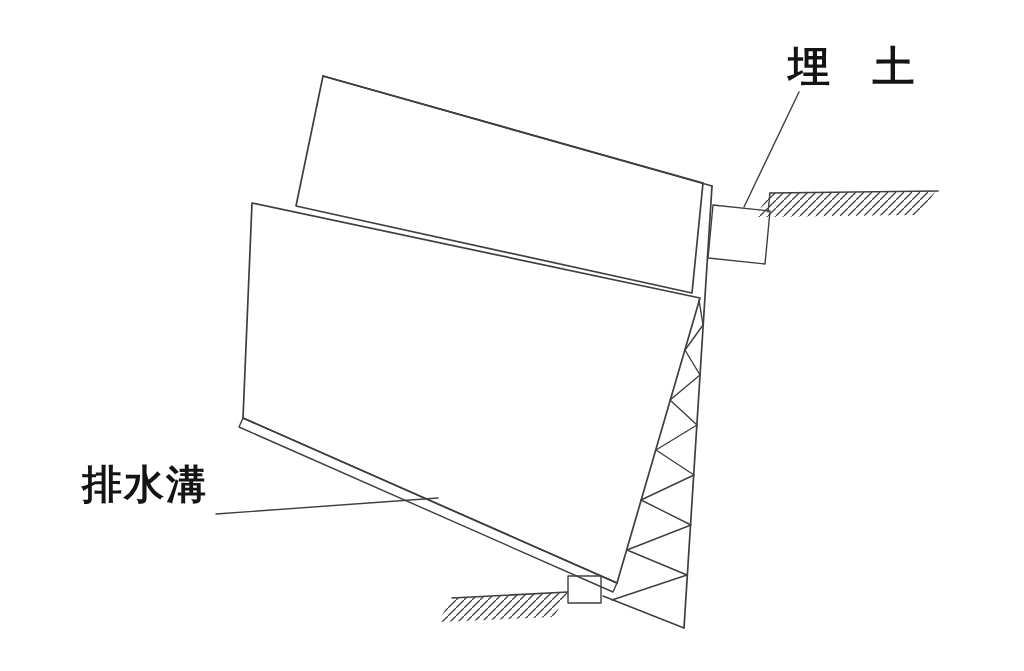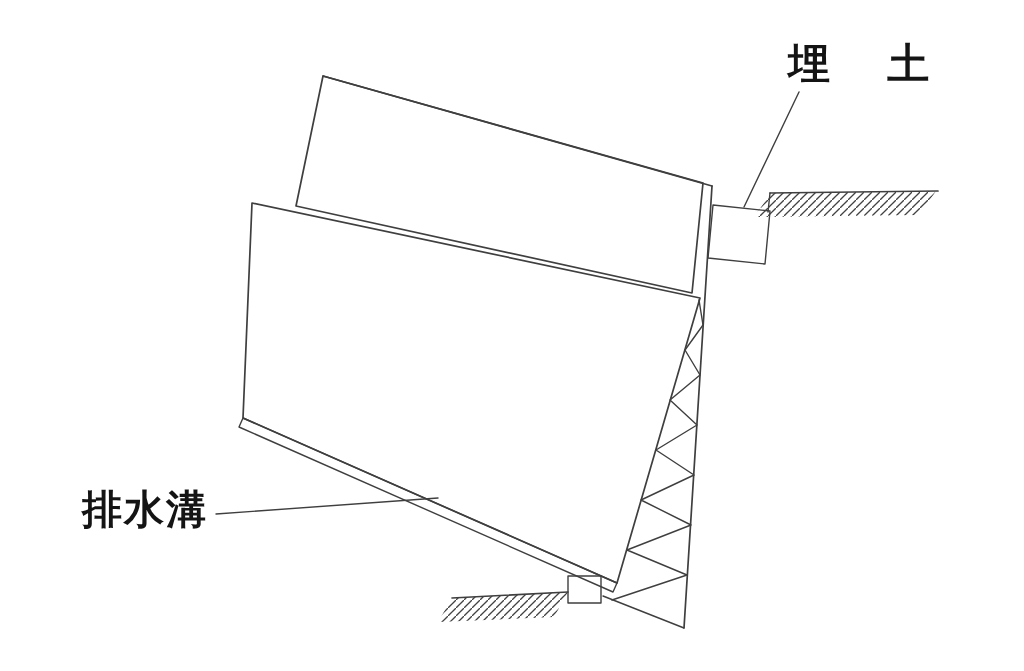--- a/index.html
+++ b/index.html
@@ -1,40 +1,40 @@
 <!DOCTYPE html>
 <html><head>
 <meta charset="utf-8">
 <style>
   html,body{margin:0;padding:0;background:#ffffff;}
   .stage{
     position:relative;
     width:1024px;height:671px;
     background:#ffffff;
     overflow:hidden;
-    font-family:Liberation Mono, monospace;
+    font-family:Liberation Serif, serif;
   }
   .stage svg{position:absolute;left:0;top:0;}
   .ln{stroke:#3f3f3f;stroke-width:1.7;fill:none;stroke-linecap:round;stroke-linejoin:round;}
   .ln-thin{stroke:#3f3f3f;stroke-width:1.4;fill:none;stroke-linecap:round;stroke-linejoin:round;}
   .pl-brick{stroke:#454545;stroke-width:1.4;fill:none;}
   .pl-lat{stroke:#4a4a4a;stroke-width:1.1;fill:none;}
   .pl-fine{stroke:#3f3f3f;stroke-width:0.9;fill:none;}
   .pl-tick{stroke:#4a4a4a;stroke-width:1.1;fill:none;}
   .pl-ground{stroke:#434343;stroke-width:1.3;fill:none;}
   .lbl{
     position:absolute;
     font-weight:700;
     color:#141414;
     white-space:nowrap;
     line-height:1;
     user-select:none;
   }
   .lbl-backfill{left:788px;top:46px;font-size:42px;letter-spacing:16px;}
-  .lbl-drain{left:82px;top:493px;font-size:40px;letter-spacing:2px;}
+  .lbl-drain{left:82px;top:465px;font-size:40px;letter-spacing:2px;}
 </style>
 </head>
 <body>
 
 <div class="stage">
 
   <svg width="1024" height="671" viewBox="0 0 1024 671" xmlns="http://www.w3.org/2000/svg">
     <defs>
       <pattern id="pBrick" width="44" height="38" patternUnits="userSpaceOnUse" patternTransform="rotate(15.7)">
         <path class="pl-brick" d="M0,0 H44 M0,19 H44 M22,0 V19 M0,19 V38"></path>

